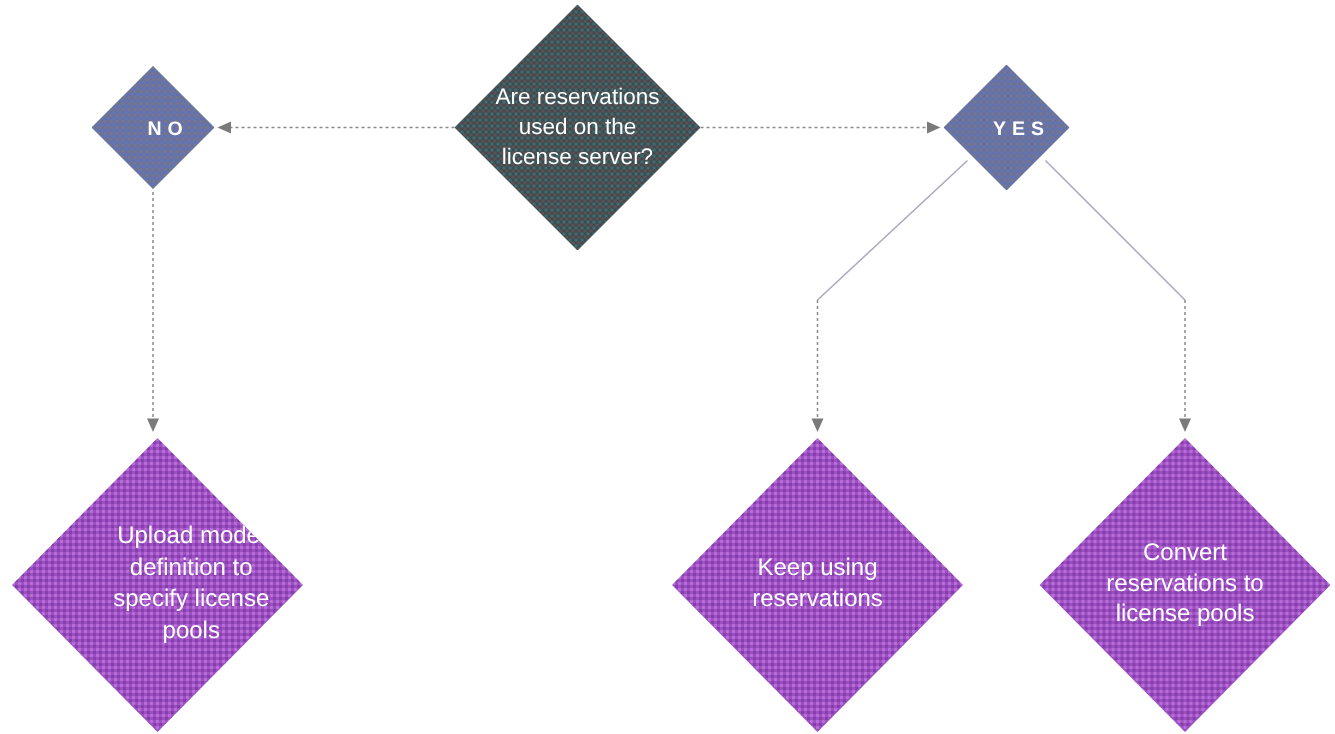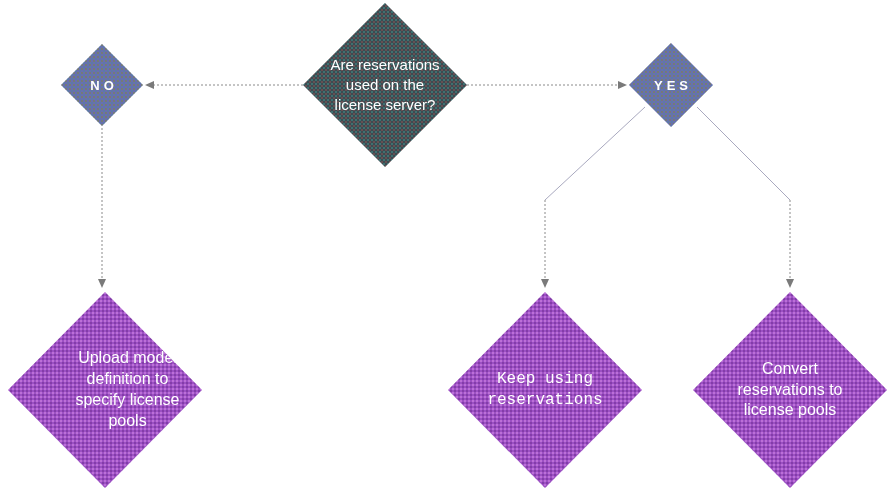--- a/index.html
+++ b/index.html
@@ -42,39 +42,39 @@
     background-color: #6b6cb2;
     background-image:
       radial-gradient(circle at 1px 1px, rgba(120,140,70,0.55) 0.8px, transparent 1.3px),
       radial-gradient(circle at 1px 1px, rgba(70,150,140,0.40) 0.8px, transparent 1.3px);
     background-size: 4px 4px, 4px 4px;
     background-position: 0 0, 2px 2px;
     font-size: 13px;
     font-weight: bold;
     letter-spacing: 4px;
   }
-  .branch .label-text { padding-left: 4px; } 
+  .branch .label-text { padding-left: 20px; } 
   .branch-no  { left: 61px;  top: 44px; width: 82px; height: 82px; }
   .branch-yes { left: 629px; top: 43px; width: 84px; height: 84px; }
   
   .outcome {
     background-color: #9c50c4;
     background-image:
       radial-gradient(circle at 1px 1px, rgba(255,180,255,0.32) 0.8px, transparent 1.3px),
       radial-gradient(circle at 1px 1px, rgba(80,20,110,0.32) 0.8px, transparent 1.3px);
     background-size: 4px 4px, 4px 4px;
     background-position: 0 0, 2px 2px;
     font-size: 16px;
     line-height: 1.30;
   }
   .outcome-upload  { left: 8px;   top: 292px; width: 194px; height: 196px; }
   .outcome-keep    { left: 448px; top: 292px; width: 194px; height: 196px; }
   .outcome-convert { left: 693px; top: 292px; width: 194px; height: 196px; }
   .outcome-upload .label-text  { width: 128px; padding-left: 45px; }
-  .outcome-keep .label-text    { width: 132px; font-family: Liberation Mono, monospace; }
+  .outcome-keep .label-text    { width: 132px; }
   .outcome-convert .label-text { width: 132px; }
 
   .connectors {
     position: absolute;
     left: 0; top: 0;
     width: 890px; height: 489px;
     pointer-events: none;
   }
 </style>
 </head>

